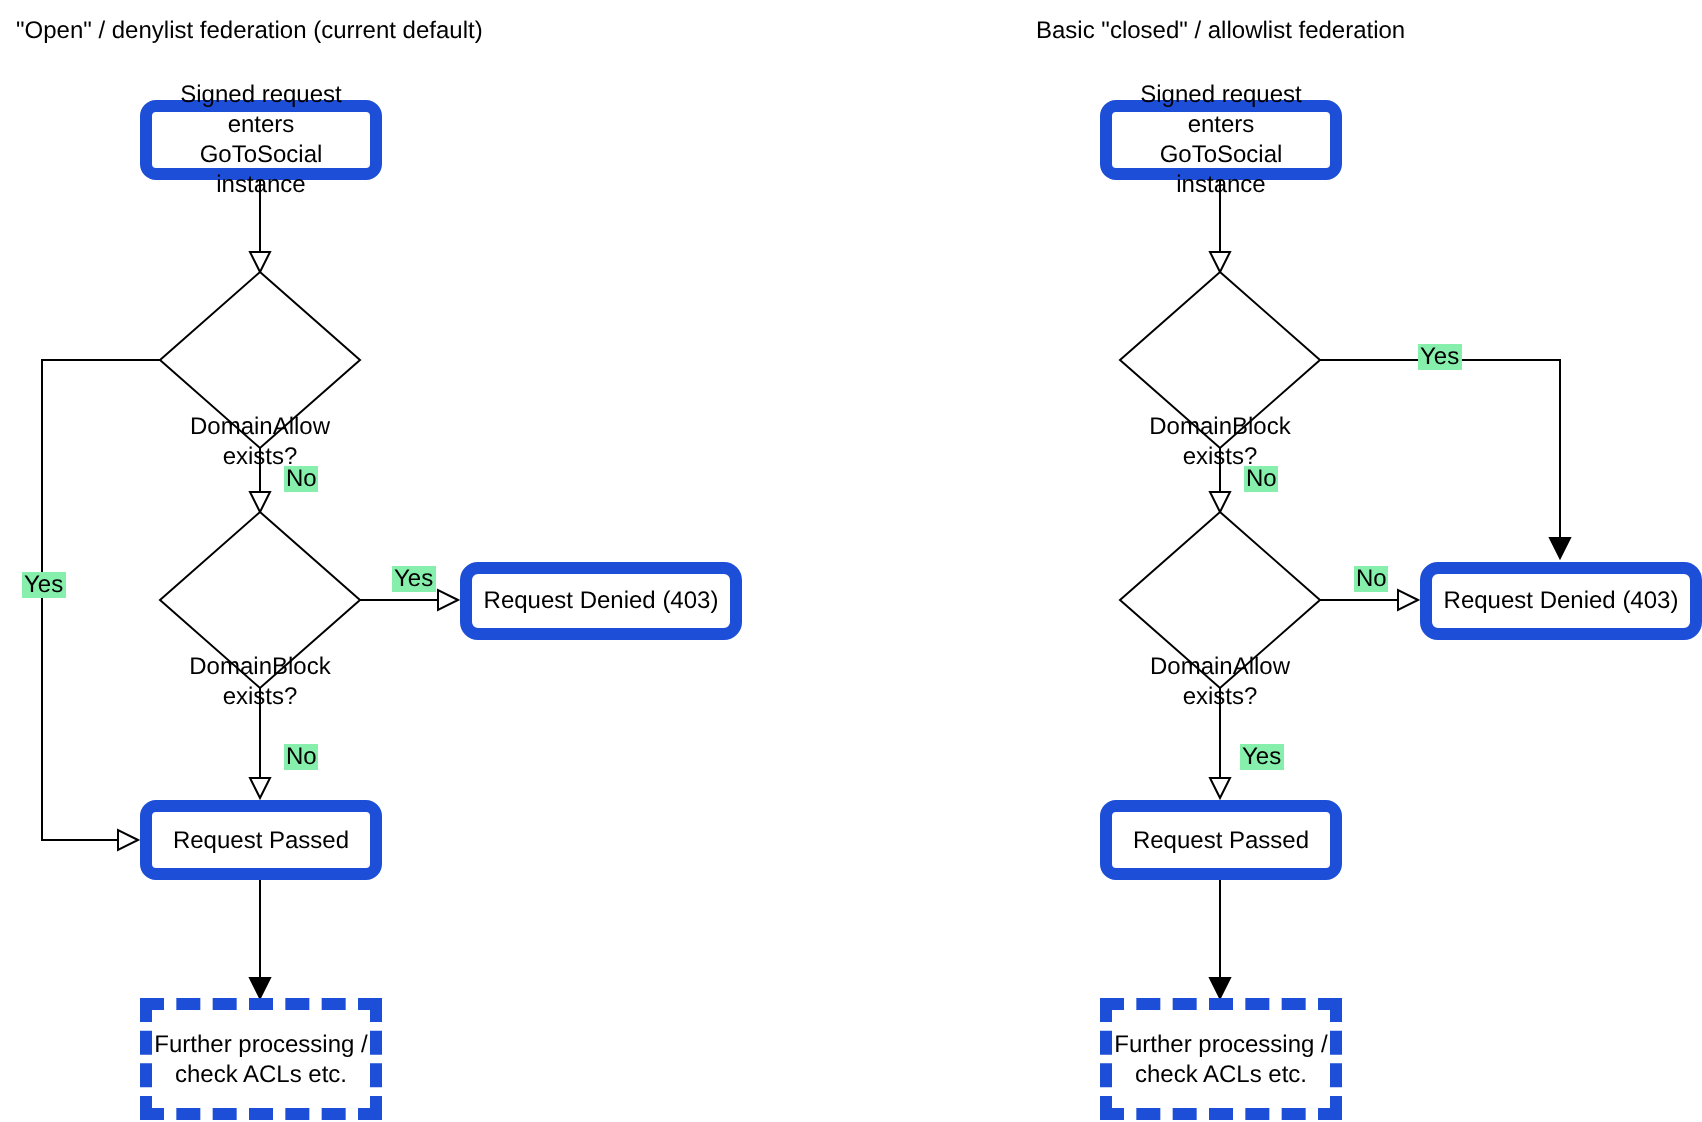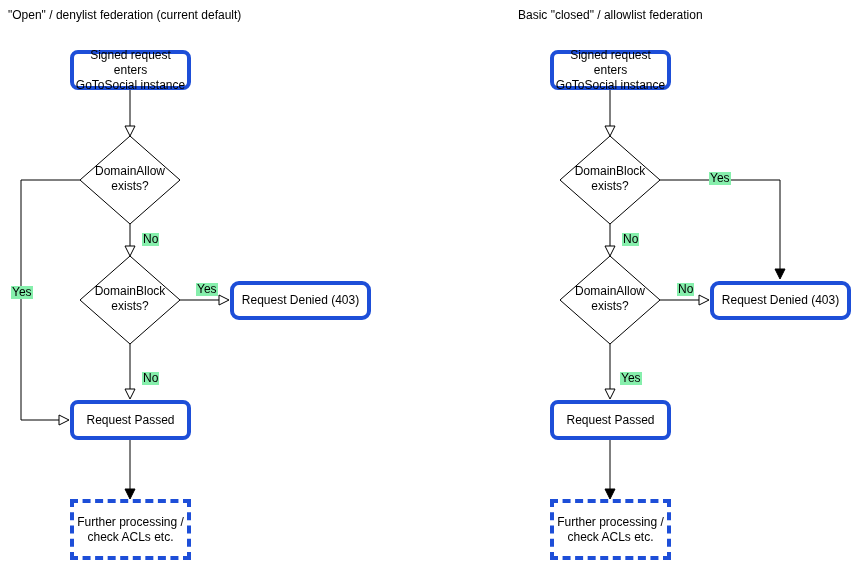--- a/index.html
+++ b/index.html
@@ -16,39 +16,40 @@
   .layer { position: absolute; left: 0; top: 0; }
   .title {
     position: absolute;
     white-space: pre;
     line-height: 14px;
   }
   .node {
     position: absolute;
     box-sizing: border-box;
     background: #ffffff;
-    border: 4px solid #1d4ed8;
+    border: 6px solid #1d4ed8;
     border-radius: 8px;
     display: flex;
     align-items: center;
     justify-content: center;
     text-align: center;
     white-space: pre-line;
     line-height: 15px;
   }
   .node.dashed {
     border-style: dashed;
     border-radius: 0;
   }
   .diamond-label {
     position: absolute;
     width: 100px;
     text-align: center;
     white-space: pre-line;
     line-height: 15px;
+    margin-top: 42px;
   }
   .edge-label {
     position: absolute;
     background: #86efac;
     padding: 0 1px;
     line-height: 13px;
   }
   svg .wire { stroke: #000000; stroke-width: 1; fill: none; }
   svg .shape { stroke: #000000; stroke-width: 1; fill: #ffffff; }
   svg .arrow-open { stroke: #000000; stroke-width: 1; fill: #ffffff; }

